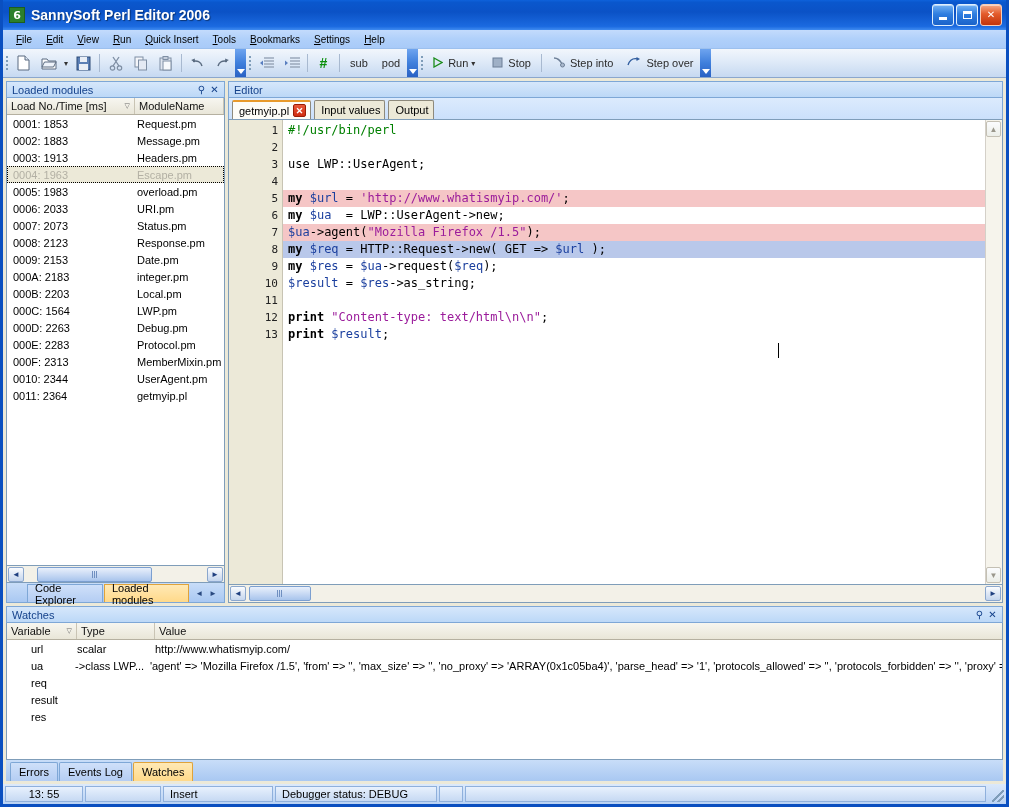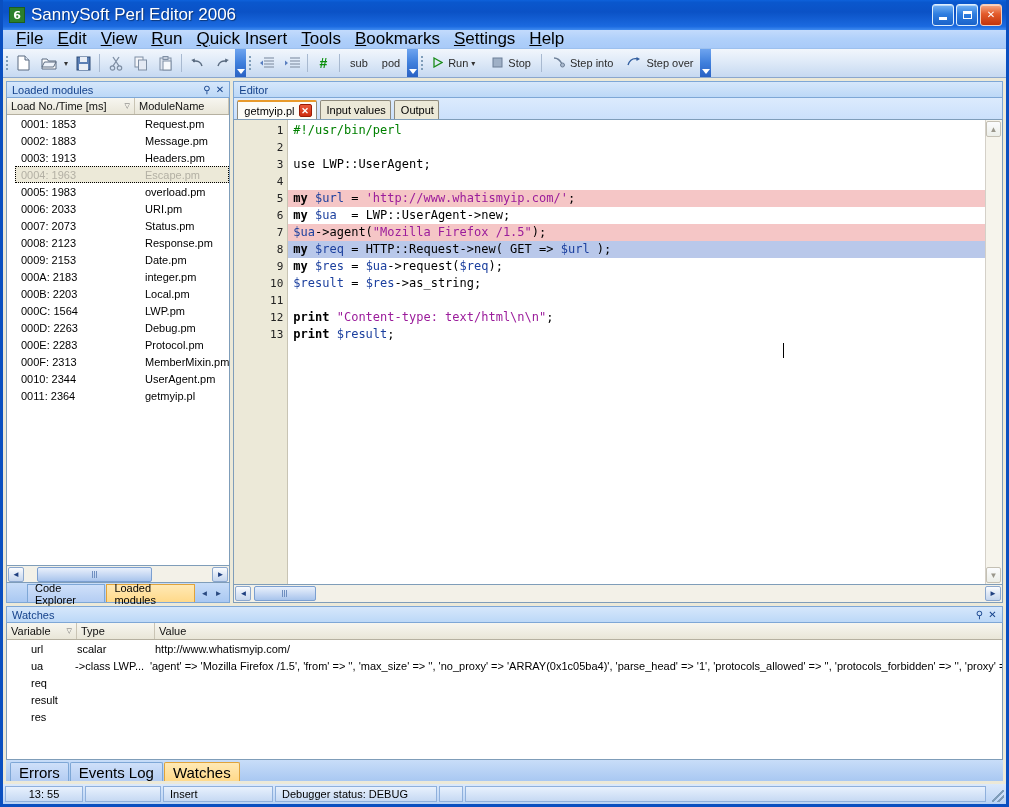--- a/index.html
+++ b/index.html
@@ -32,21 +32,21 @@
   .title-icon {
     width: 16px; height: 16px; flex: 0 0 16px;
     background: #2c7f2c;
     border: 1px solid #1d5e1d;
     color: #fff; font-weight: bold; font-size: 11px;
     display: flex; align-items: center; justify-content: center;
     font-family: "DejaVu Sans", sans-serif;
     margin-right: 6px;
   }
   .title-text {
-    color: #fff; font-weight: normal; font-size: 17px;
+    color: #fff; font-weight: bold; font-size: 14px;
     text-shadow: 1px 1px 1px rgba(0,0,0,.45);
     flex: 1 1 auto; white-space: nowrap; overflow: hidden;
   }
   .win-btns { display: flex; gap: 2px; }
   .win-btn {
     width: 22px; height: 22px;
     border: 1px solid #dfeffd;
     border-radius: 3px;
     display: flex; align-items: center; justify-content: center;
     color: #fff; font-size: 10px; line-height: 1;
@@ -71,21 +71,21 @@
   
   .menubar {
     height: 19px; flex: 0 0 19px;
     background: linear-gradient(180deg,#c3dbfc 0%,#b0d0fa 50%,#a8caf8 100%);
     display: flex; align-items: center;
     padding-left: 6px;
     border-bottom: 1px solid #9cc0ee;
   }
   .menu-item {
     padding: 2px 7px;
-    color: #000; font-size: 17px; white-space: nowrap;
+    color: #000; font-size: 10px; white-space: nowrap;
     cursor: default;
   }
   .menu-item u { text-decoration: underline; }
 
   
   .toolbar {
     height: 29px; flex: 0 0 29px;
     background: linear-gradient(180deg,#f2f6fc 0%,#dfeaf8 45%,#c6d9f1 100%);
     display: flex; align-items: stretch;
     border-bottom: 1px solid #8ba7cd;
@@ -163,21 +163,21 @@
     border-bottom: 1px solid #b5b0a0;
     font-size: 11px;
   }
   .gh-cell {
     display:flex; align-items:center; padding: 0 4px;
     border-right: 1px solid #c9c4b4;
     white-space: nowrap; overflow: hidden;
     color:#111;
   }
   .sort-caret { margin-left:auto; font-size:7px; color:#6a6a6a; padding-left:6px;}
-  .grid-rows { flex:1 1 auto; overflow:hidden;margin-left:8px; }
+  .grid-rows { flex:1 1 auto; overflow:hidden; }
   .grid-row { display:flex; height: 17px; font-size: 11px; align-items:center; }
   .grid-row .c1 { width: 128px; padding-left: 6px; white-space:nowrap; overflow:hidden; }
   .grid-row .c2 { flex:1 1 auto; padding-left: 2px; white-space:nowrap; overflow:hidden;}
   .grid-row.sel {
     background: #ece9d8;
     outline: 1px dotted #000; outline-offset: -1px;
     color: #b3b0a4;
   }
 
   
@@ -352,21 +352,21 @@
   .wh-cell3 { flex:1 1 auto; border-right:0; }
 
   
   .bottom-tabs {
     height: 21px; flex: 0 0 21px;
     background: linear-gradient(180deg,#c8ddf8 0%,#a9c8f2 100%);
     display:flex; align-items:stretch; padding: 2px 0 0 4px;
   }
   .btab {
     padding: 0 8px; display:flex; align-items:center;
-    font-size:15px; color:#000;
+    font-size:11px; color:#000;
     background: linear-gradient(180deg,#cfe0f9 0%,#b4cdf3 100%);
     border:1px solid #7ea7d6; border-bottom:0;
     border-radius:2px 2px 0 0;
     margin-right: 1px; cursor:default;
   }
   .btab.active { background: linear-gradient(180deg,#ffe9b5 0%,#ffd98a 100%); border-color:#e0a33a; }
   .statusbar {
     height: 20px; flex: 0 0 20px;
     background: linear-gradient(180deg,#dbe9fb 0%,#b9d2f4 100%);
     display:flex; align-items:stretch; gap:2px; padding: 2px 2px;

